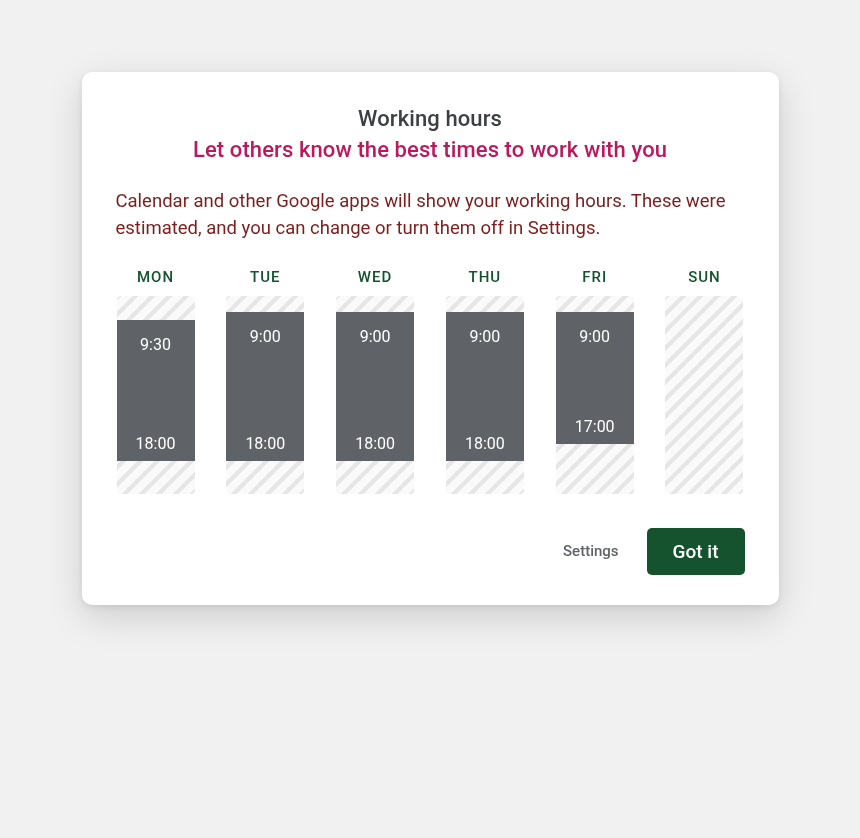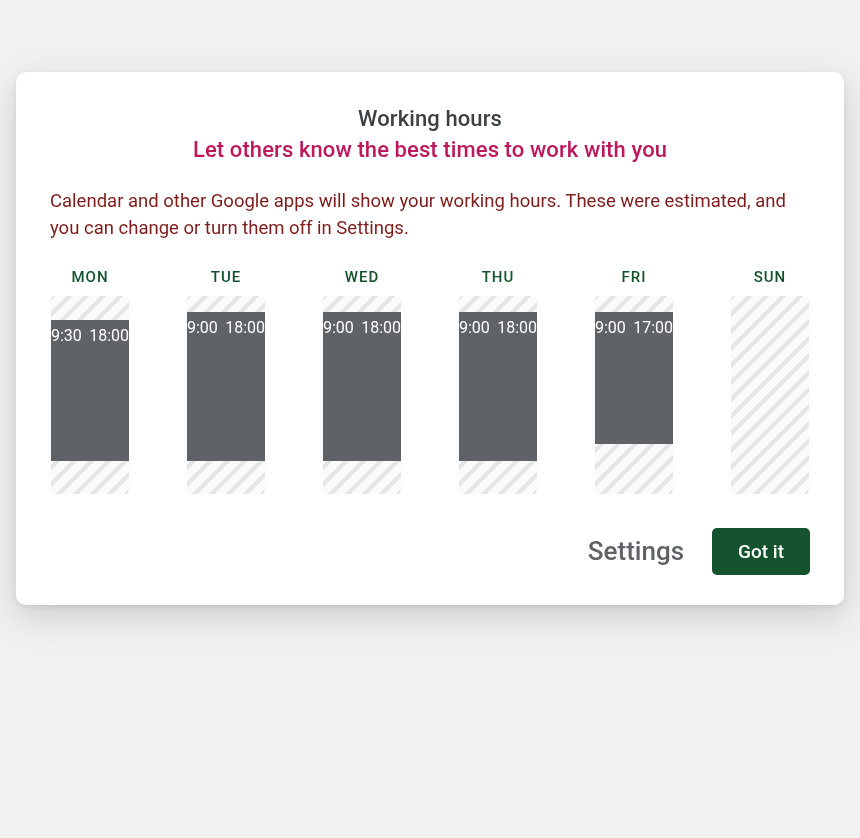--- a/index.html
+++ b/index.html
@@ -7,21 +7,21 @@
   body {
     background: #f1f1f1;
     font-family: "Google Sans", "Product Sans", Roboto, "Helvetica Neue", Arial, sans-serif;
     color: #3c4043;
     display: flex;
     align-items: flex-start;
     justify-content: center;
   }
   .dialog {
     margin-top: 72px;
-    width: 828px;
+    width: 697px;
     background: #ffffff;
     border-radius: 10px;
     box-shadow: 0 12px 36px rgba(0,0,0,0.15), 0 2px 6px rgba(0,0,0,0.08);
     padding: 34px 34px 30px 34px;
   }
   .title {
     text-align: center;
     font-size: 22px;
     font-weight: 500;
     color: #3c4043;
@@ -74,42 +74,42 @@
       #fafafa 4px,
       #fafafa 12px
     );
   }
   .work-block {
     position: absolute;
     left: 0; right: 0;
     background: #5f6368;
     color: #ffffff;
     display: flex;
-    flex-direction: row;
+    flex-direction: column;
     justify-content: space-between;
-    padding: 6px 0 8px 0;
+    padding: 15px 0 8px 0;
     text-align: center;
     font-size: 16px;
     font-weight: 400;
   }
   .work-start, .work-end {
     display: block;
   }
   .actions {
     margin-top: 34px;
     display: flex;
     justify-content: flex-end;
     align-items: center;
     gap: 22px;
   }
   .btn-text {
     background: none;
     border: none;
     font: inherit;
-    font-size: 26px;
+    font-size: 15px;
     font-weight: 500;
     color: #5f6368;
     cursor: pointer;
     padding: 8px 6px;
   }
   .btn-primary {
     background: #14532d;
     border: none;
     border-radius: 5px;
     color: #ffffff;

